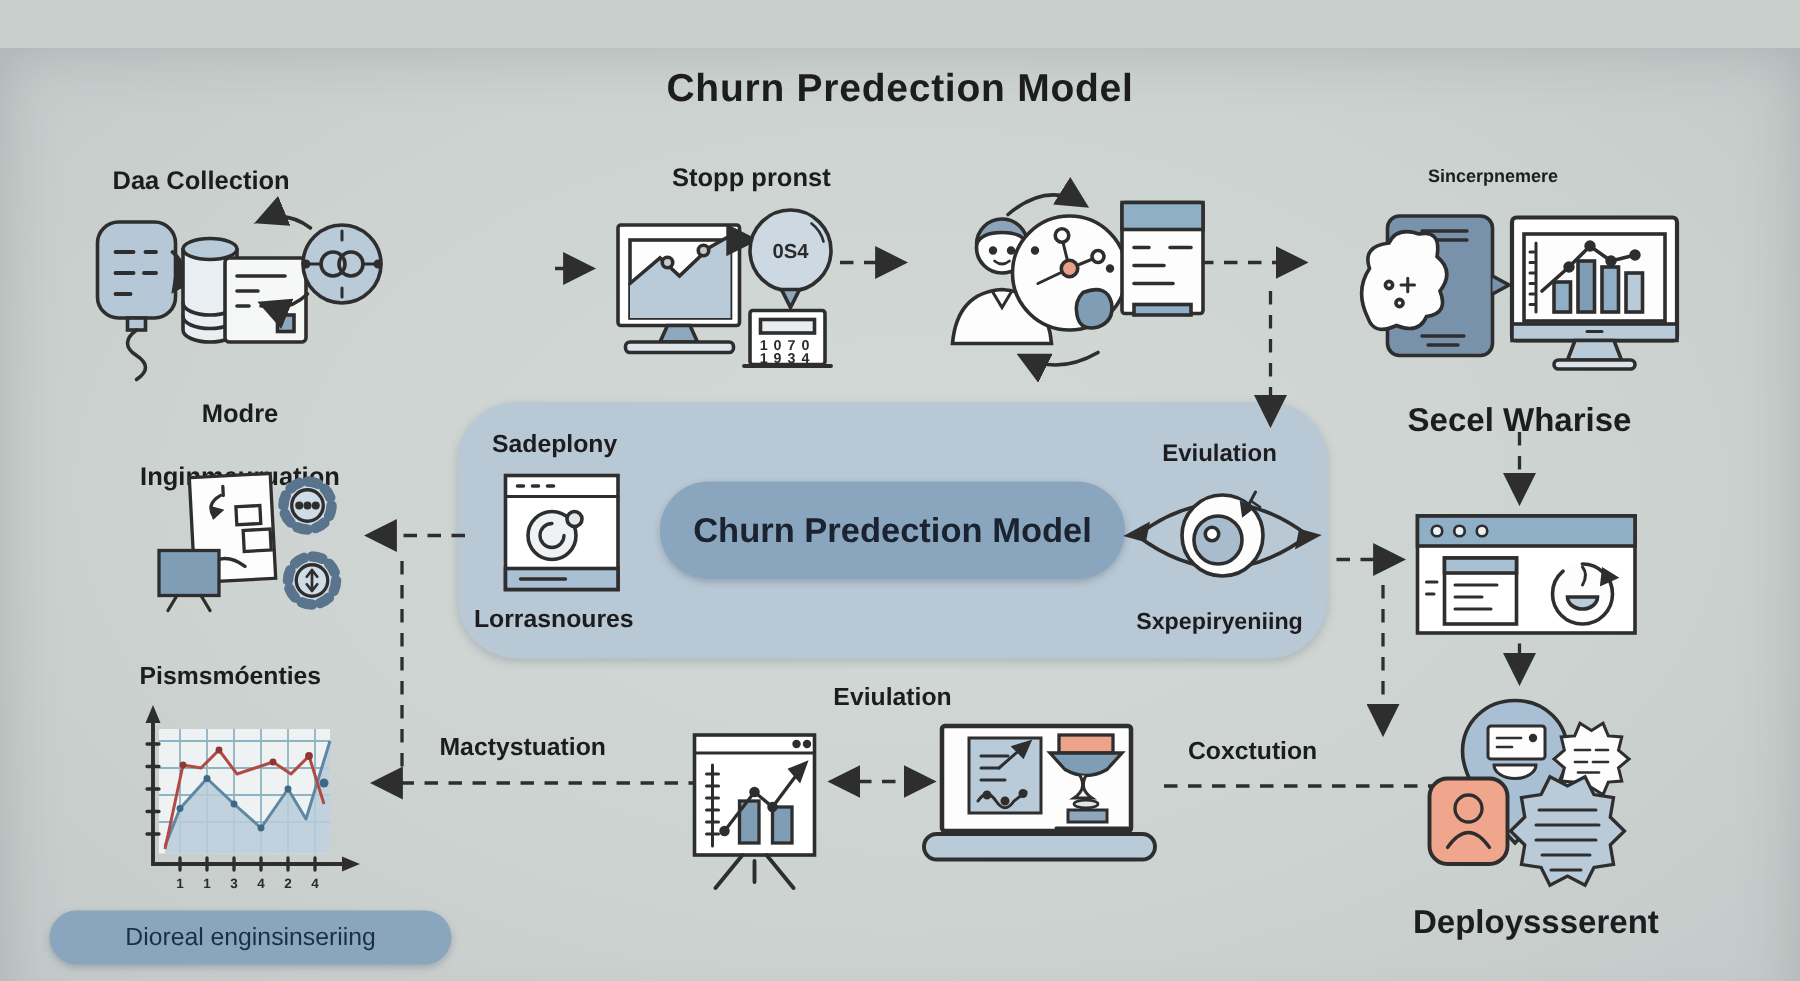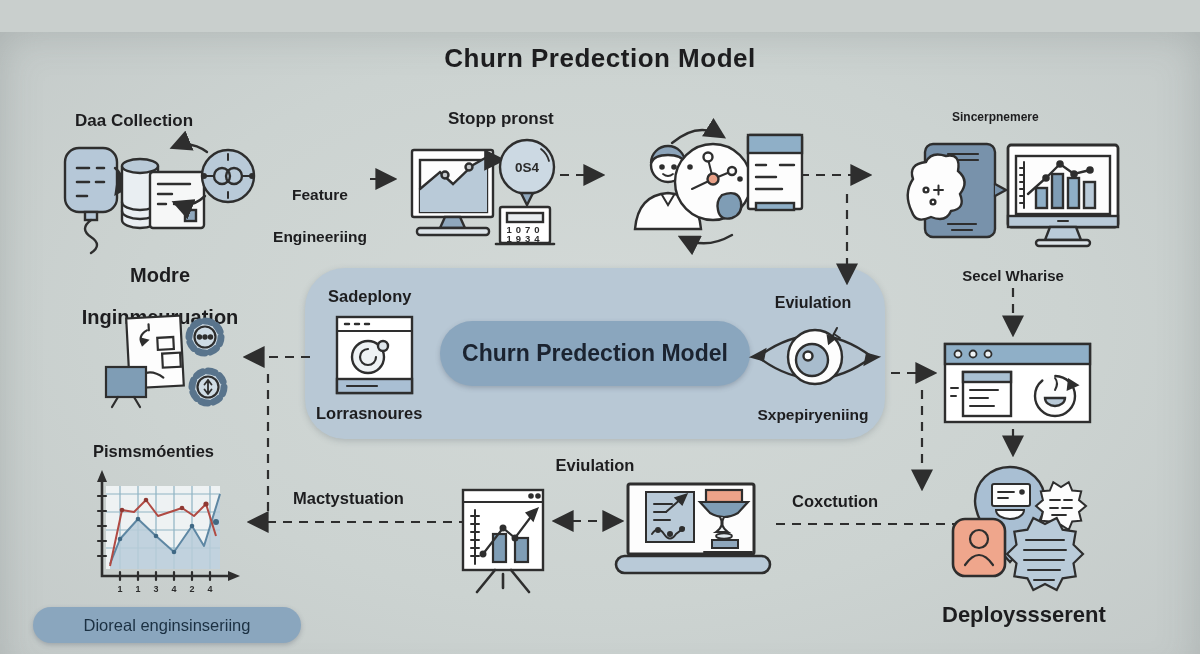--- a/index.html
+++ b/index.html
@@ -49,31 +49,27 @@
       <path d="M251 490 H515" marker-start="url(#arrS)" marker-end="url(#arr)"></path>
       <path d="M556 489 H620" marker-start="url(#arrS)" marker-end="url(#arr)"></path>
       <path d="M776 492 H996"></path>
       <path d="M922 358 V455" marker-end="url(#arr)"></path>
     </g>
   </svg>
 
   <div class="label ctr" style="left:0;top:11px;width:1200px;font-size:26px;font-weight:800;letter-spacing:.5px">Churn Predection Model</div>
 
   <div class="label" style="left:75px;top:79px;font-size:17px">Daa Collection</div>
-  <div class="label ctr" style="left:260px;top:131px;width:120px;font-size:15.5px;line-height:21px">
-    <span>Feature</span><br>
-    <span>Engineeriing</span>
-  </div>
   <div class="label" style="left:448px;top:77px;font-size:17px">Stopp pronst</div>
   <div class="label" style="left:952px;top:78px;font-size:12px">Sincerpnemere</div>
-  <div class="label ctr" style="left:60px;top:212px;width:200px;font-size:20px;line-height:21px">
+  <div class="label ctr" style="left:60px;top:212px;width:200px;font-size:17px;line-height:21px">
     <span>Modre</span><br>
     <span>Inginmeuruation</span>
   </div>
-  <div class="label ctr" style="left:938px;top:235px;width:150px;font-size:15px">Secel Wharise</div>
+  <div class="label ctr" style="left:938px;top:235px;width:150px;font-size:22px">Secel Wharise</div>
   <div class="label" style="left:328px;top:255px;font-size:16.5px">Sadeplony</div>
   <div class="label" style="left:316px;top:372px;font-size:16.5px">Lorrasnoures</div>
   <div id="center-pill">Churn Predection Model</div>
   <div class="label ctr" style="left:758px;top:261px;width:110px;font-size:16px">Eviulation</div>
   <div class="label ctr" style="left:743px;top:374px;width:140px;font-size:15.5px">Sxpepiryeniing</div>
   <div class="label" style="left:93px;top:410px;font-size:16.5px">Pismsmóenties</div>
   <div class="label" style="left:293px;top:457px;font-size:16.5px">Mactystuation</div>
   <div class="label ctr" style="left:535px;top:424px;width:120px;font-size:16.5px">Eviulation</div>
   <div class="label" style="left:792px;top:460px;font-size:16.5px">Coxctution</div>
   <div class="label" style="left:942px;top:570px;font-size:22px">Deployssserent</div>

